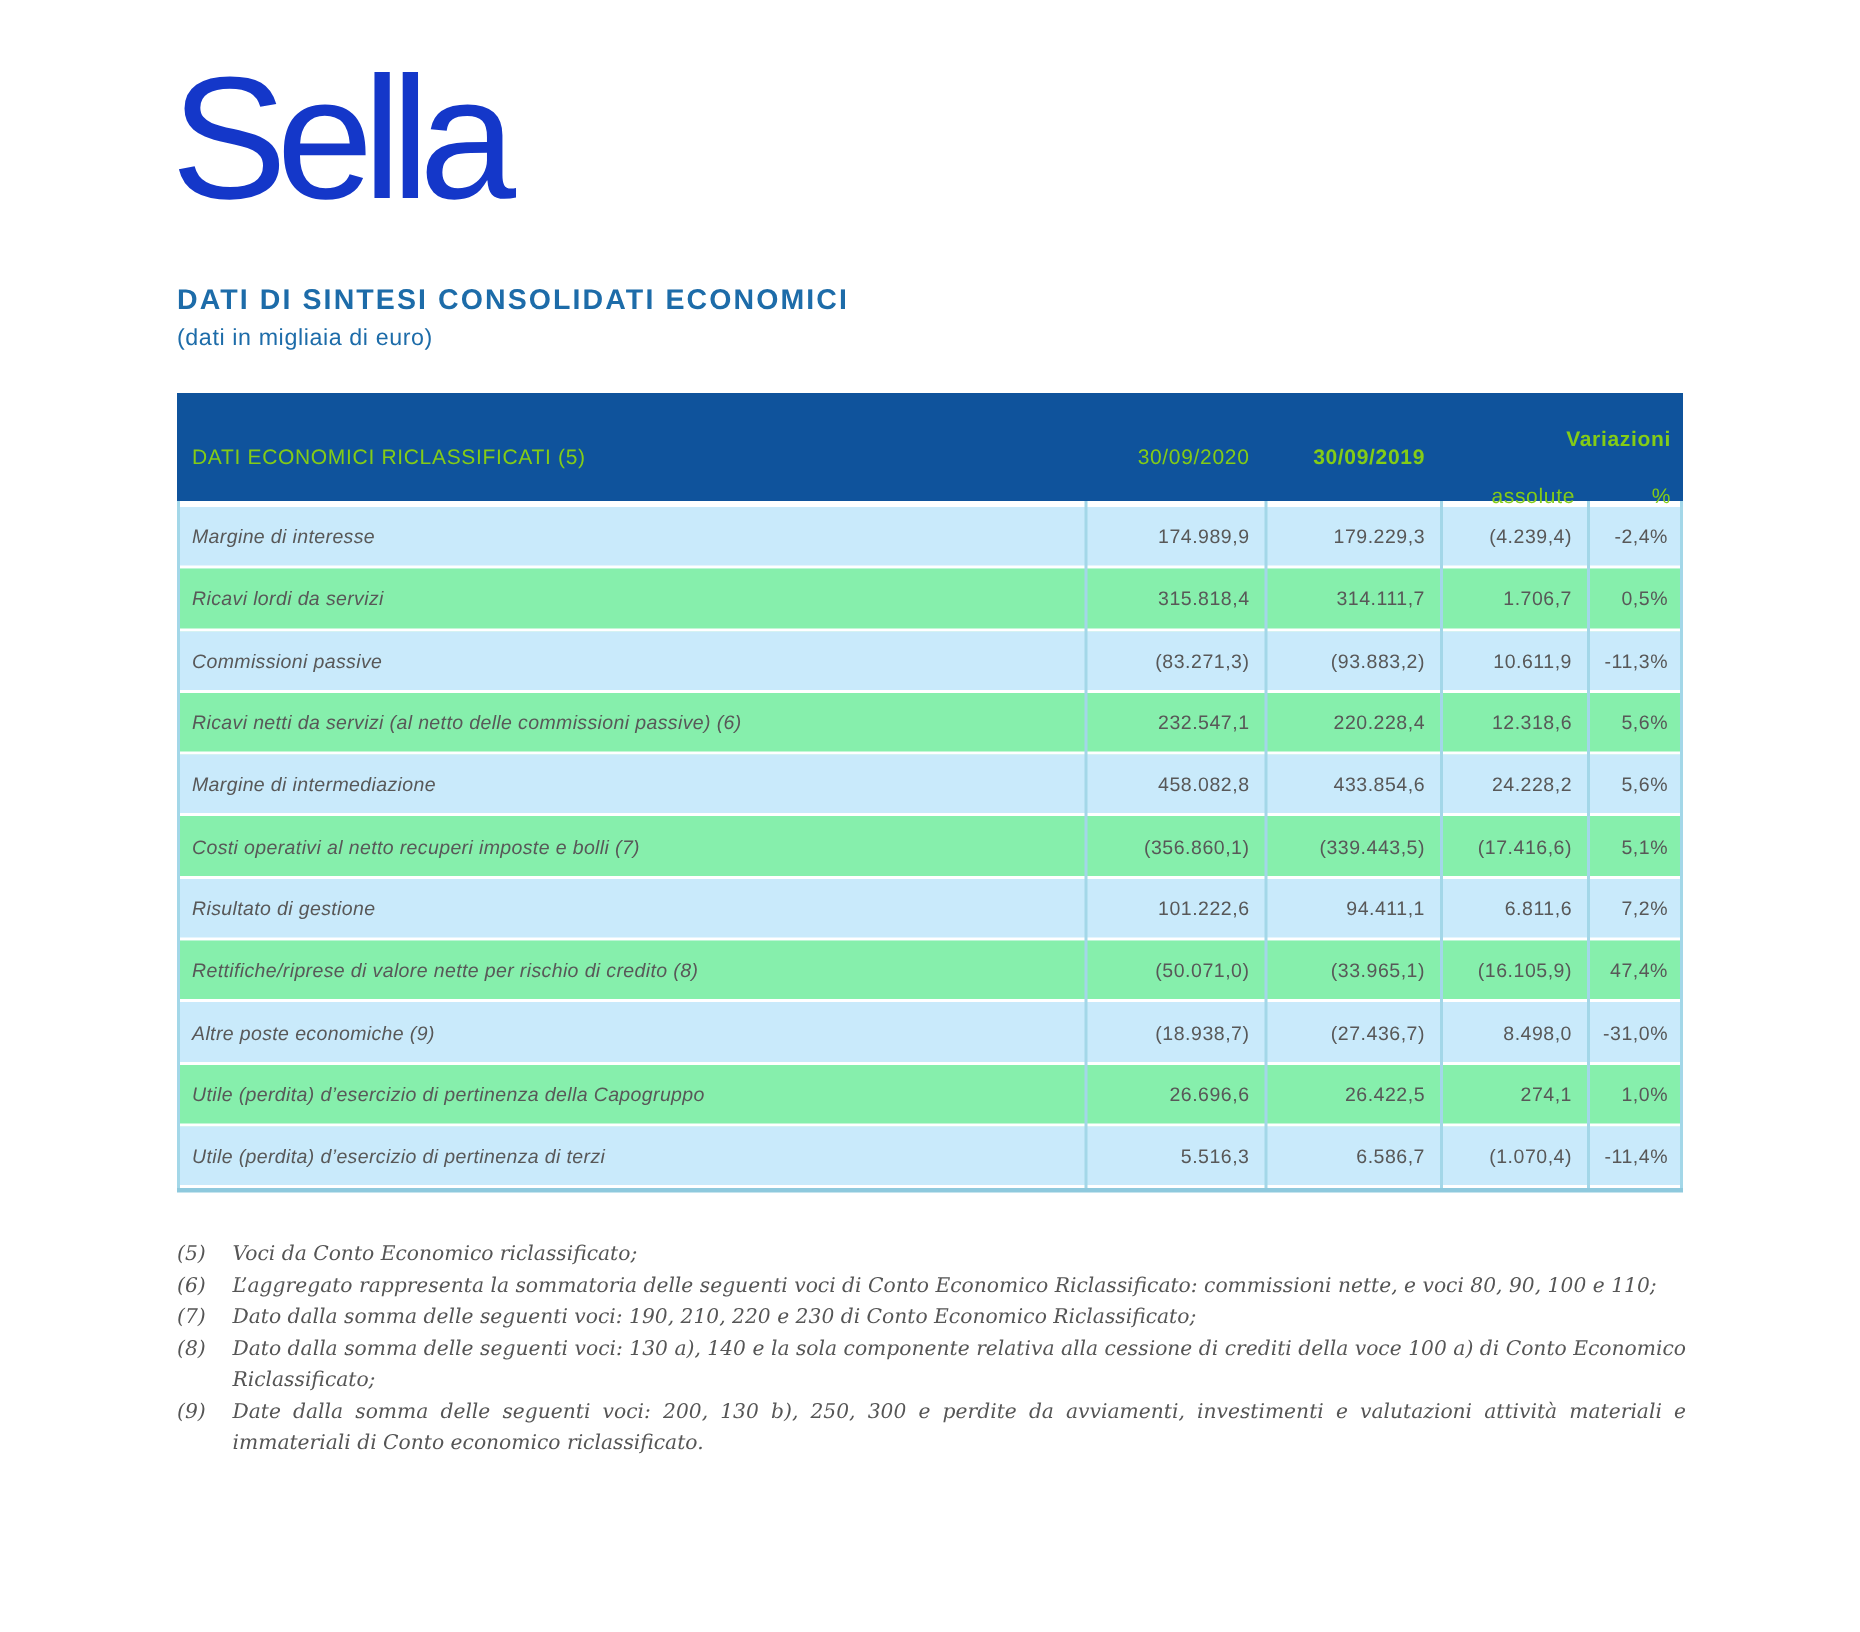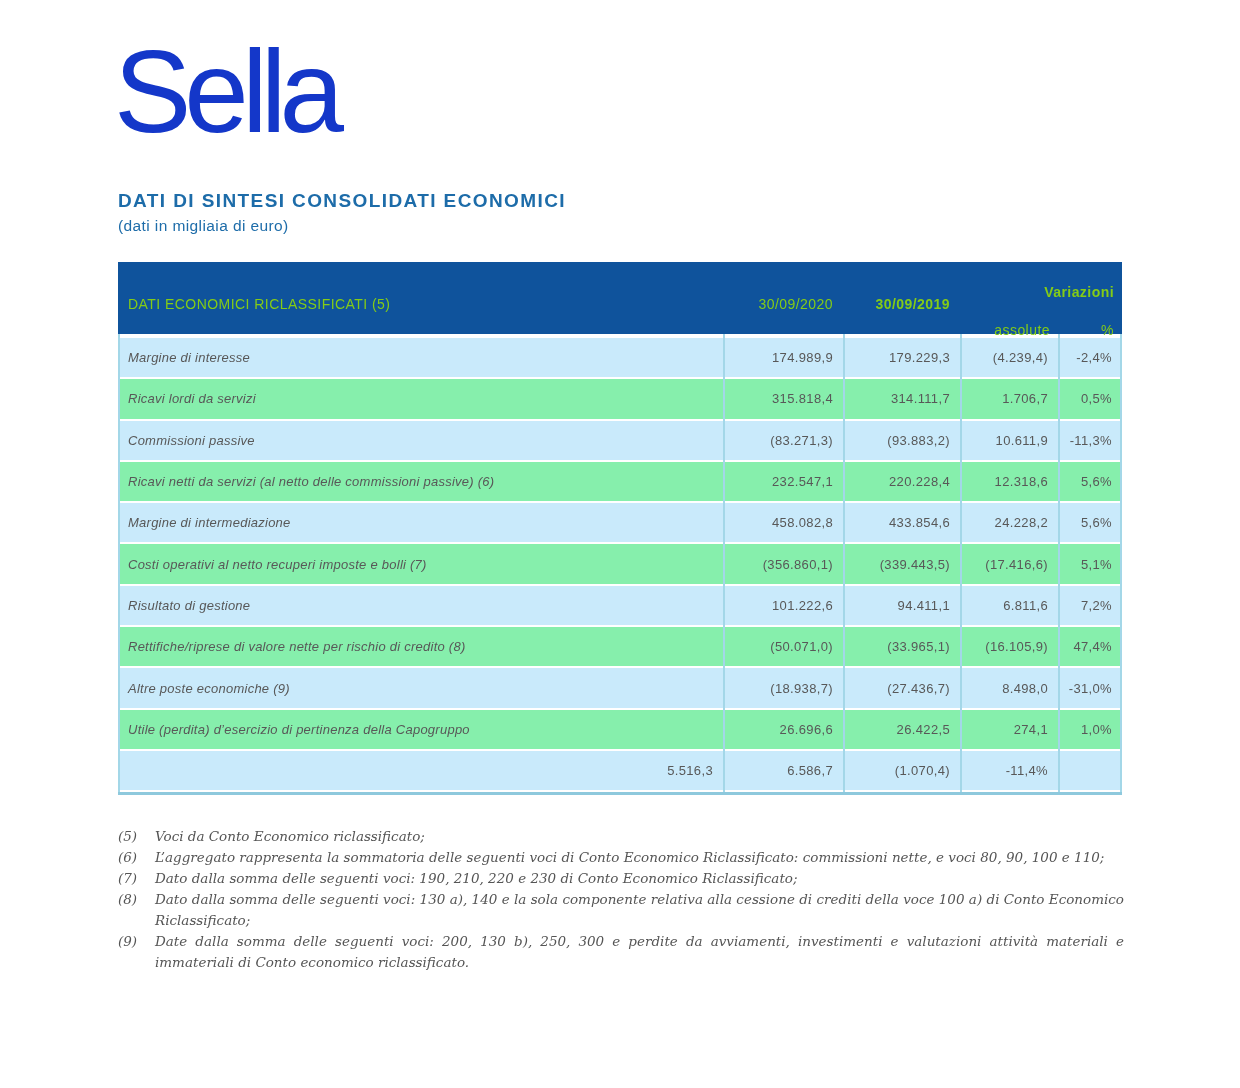--- a/index.html
+++ b/index.html
@@ -131,20 +131,21 @@
     <div class="cell-num">-31,0%</div>
   </div>
         <div class="row">
     <div class="cell-label">Utile (perdita) d’esercizio di pertinenza della Capogruppo</div>
     <div class="cell-num">26.696,6</div>
     <div class="cell-num">26.422,5</div>
     <div class="cell-num">274,1</div>
     <div class="cell-num">1,0%</div>
   </div>
         <div class="row alt">
+    <div class="cell-label">Utile (perdita) d’esercizio di pertinenza di terzi</div>
     <div class="cell-num">5.516,3</div>
     <div class="cell-num">6.586,7</div>
     <div class="cell-num">(1.070,4)</div>
     <div class="cell-num">-11,4%</div>
   </div>
         <div class="vline" style="left: 0px;"></div>
         <div class="vline" style="left: 605px;"></div>
         <div class="vline" style="left: 725px;"></div>
         <div class="vline" style="left: 842px;"></div>
         <div class="vline" style="left: 940px;"></div>

